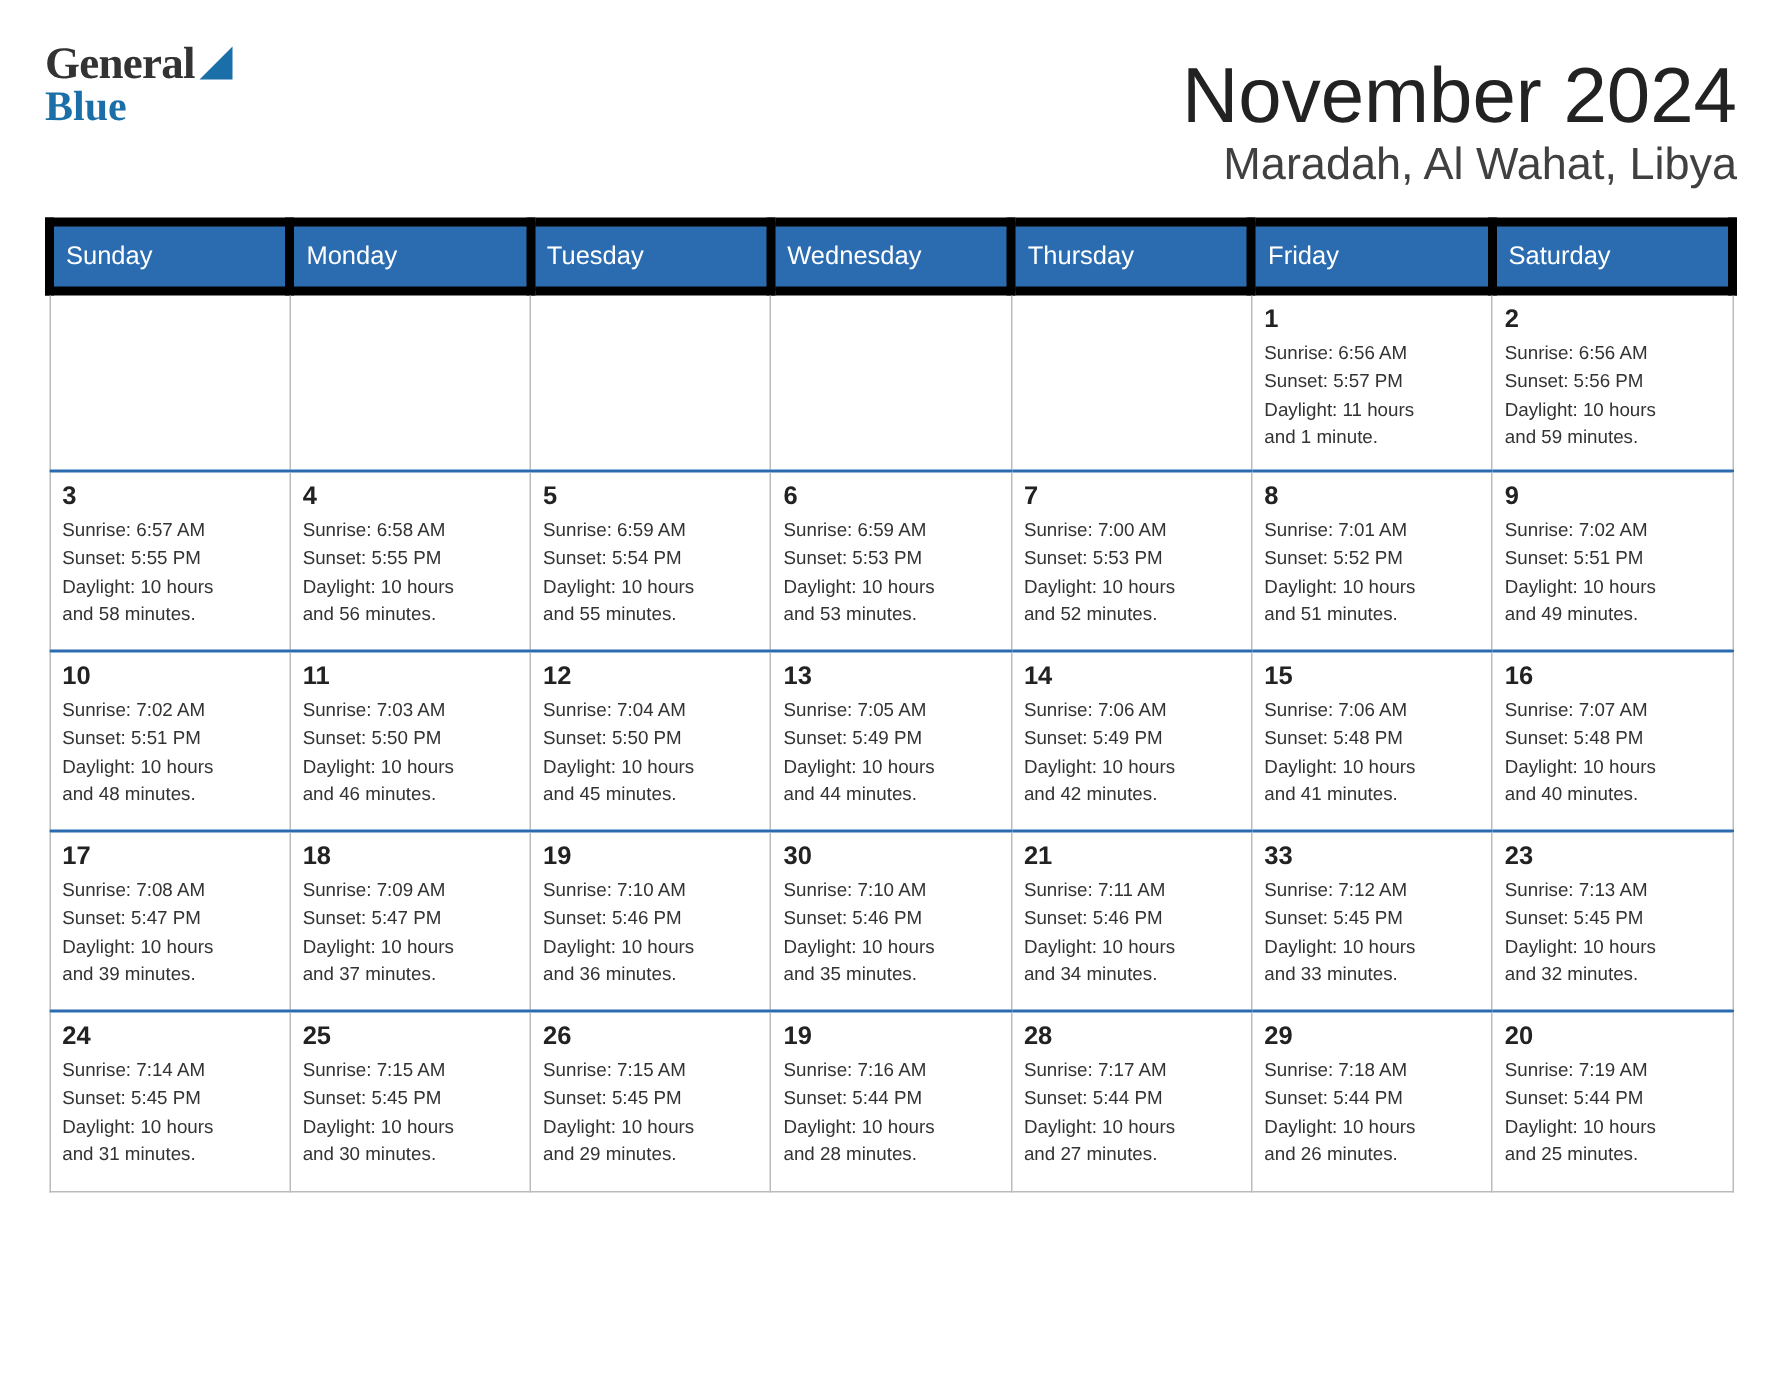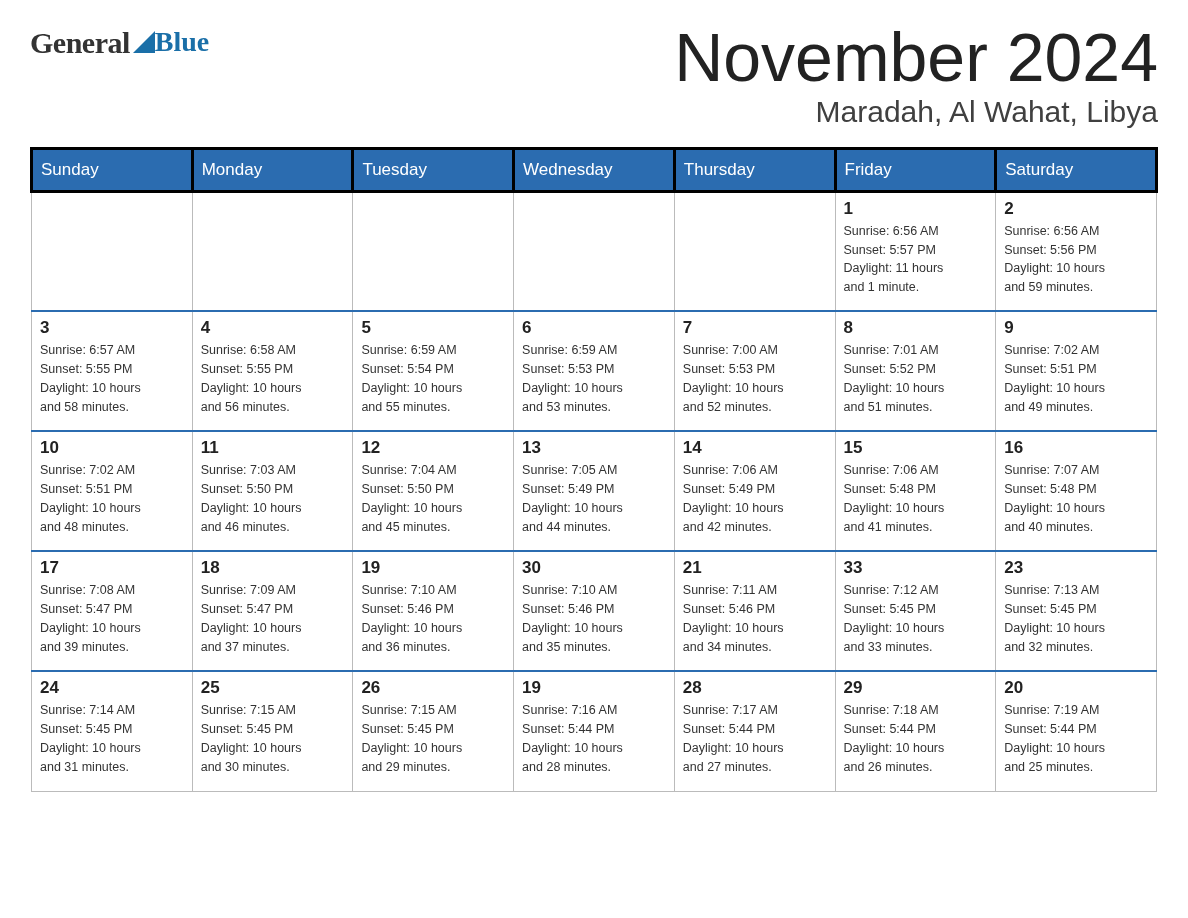--- a/index.html
+++ b/index.html
@@ -20,43 +20,44 @@
     .logo-area {
       display: flex;
       flex-direction: column;
       align-items: flex-start;
       padding-top: 8px;
     }
     .title-area {
       text-align: right;
     }
     .month-title {
-      font-size: 68px;
+      font-size: 52px;
       font-weight: normal;
       color: #222;
       line-height: 1.1;
+      margin-top: 16px;
     }
     .location-title {
       font-size: 30px;
       color: #404040;
       margin-top: 0;
     }
     .calendar {
       width: 100%;
       border-collapse: collapse;
       border: 1px solid #999;
     }
     .calendar th {
       background: #2b6cb0;
       color: #fff;
       font-size: 17px;
       font-weight: normal;
       padding: 10px 8px;
       text-align: left;
-      border: 3px solid #000000;
+      border: 6px solid #000000;
     }
     .calendar td {
       width: 14.28%;
       vertical-align: top;
       padding: 6px 8px 8px 8px;
       border: 1px solid #bbb;
       background: #fff;
       min-height: 90px;
       height: 120px;
     }
@@ -81,21 +82,21 @@
     .empty-cell {
       background: #f9f9f9;
     }
     
     .logo-wrapper {
       display: flex;
       align-items: center;
     }
     .logo-block {
       display: inline-flex;
-      flex-direction: row;
+      flex-direction: column;
       line-height: 1;
     }
     .logo-general {
       font-size: 30px;
       font-weight: bold;
       color: #333;
       font-family: Georgia, serif;
       letter-spacing: -0.5px;
     }
     .logo-icon-row {

